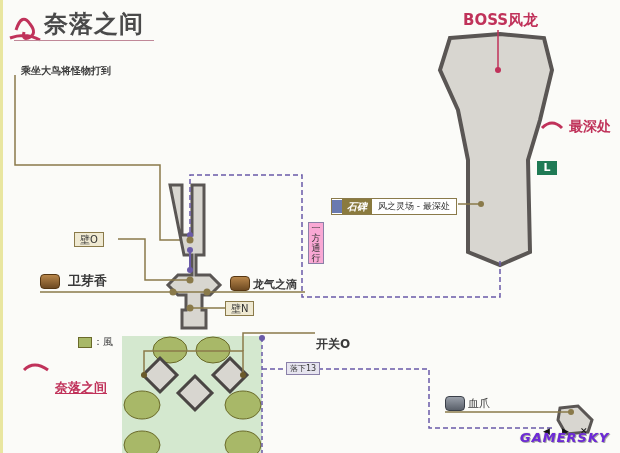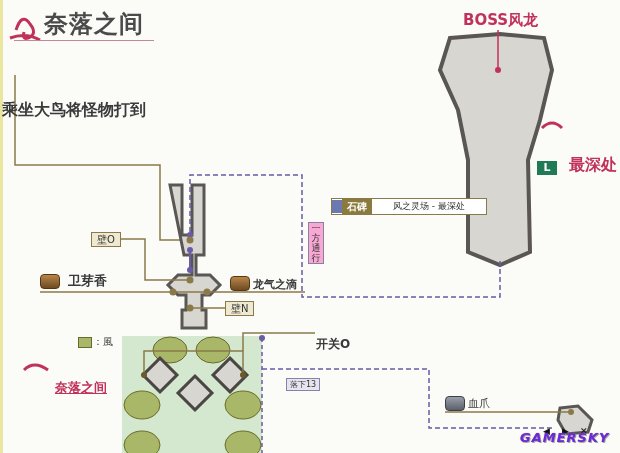--- a/index.html
+++ b/index.html
@@ -7,22 +7,22 @@
   .leftbar{position:absolute;left:0;top:0;width:3px;height:453px;background:#e9e6a0;}
   .title{position:absolute;left:44px;top:8px;font-size:24px;font-weight:bold;color:#4a4a4a;letter-spacing:1px;}
   .title-underline{position:absolute;left:14px;top:40px;width:140px;height:1px;background:#c08898;}
   .label{position:absolute;font-weight:bold;color:#3a3a3a;white-space:nowrap;}
   .red{color:#c0325a;}
   .tag{position:absolute;background:#efe9d2;border:1px solid #8a7a4a;font-size:10px;color:#333;padding:0 5px;line-height:13px;white-space:nowrap;}
   .vtag{position:absolute;background:#f9a8d4;border:1px solid #8a80a8;font-size:9px;color:#333;width:12px;text-align:center;line-height:10px;padding:0 1px;}
   .stag{position:absolute;background:#e6e4ef;border:1px solid #8a80a8;font-size:8px;color:#333;padding:0 3px;line-height:11px;white-space:nowrap;}
   .stele{position:absolute;left:331px;top:198px;height:15px;border:1px solid #8a7a4a;background:#fff;display:flex;align-items:center;font-size:9px;}
   .stele .icon{width:10px;height:13px;background:#6a7ab0;}
-  .stele .k{background:#8a7a3e;color:#fff;font-weight:bold;padding:0 5px;line-height:15px;font-size:10px;}
-  .stele .v{padding:0 21px;color:#333;}
+  .stele .k{background:#8a7a3e;color:#fff;font-weight:bold;padding:0 5px;line-height:15px;font-size:10px;font-style:italic;}
+  .stele .v{padding:0 6px;color:#333;}
   .lbadge{position:absolute;left:537px;top:161px;width:20px;height:14px;background:#1f7a55;color:#fff;font-weight:bold;font-size:11px;text-align:center;line-height:14px;}
   .chest{position:absolute;width:18px;height:13px;border-radius:4px;background:linear-gradient(#b8864a,#6e4a22);border:1px solid #553612;}
   .chest.grey{background:linear-gradient(#9aa0aa,#5a606a);border-color:#3a3f48;}
   .watermark{position:absolute;left:520px;top:430px;font-size:13px;font-weight:bold;font-style:italic;color:#6d28d9;letter-spacing:1px;text-shadow:0 0 1px #888,1px 1px 0 #aaa;}
   .ctrl{position:absolute;top:426px;font-size:9px;color:#111;}
   svg{position:absolute;left:0;top:0;}
 </style>
 </head>
 <body>
 
@@ -88,47 +88,47 @@
   <path d="M560 408 L578 406 L592 420 L588 432 L566 434 L558 420 Z" fill="#d8d6d0" stroke="#5a5654" stroke-width="3"></path>
   <line x1="445" y1="412" x2="571" y2="412" stroke="#8a7a4a" stroke-width="1.5"></line>
   <circle cx="571" cy="412" r="3" fill="#8a7a4a"></circle>
 
   <path d="M24 370 q10 -10 24 0" stroke="#c0325a" stroke-width="3" fill="none"></path>
 </svg>
 
 <div class="title">奈落之间</div>
 <div class="title-underline"></div>
 
-<div class="label" style="left:2px;top:64px;font-size:16px;margin-top:36px;">乘坐大鸟将怪物打到</div>
+<div class="label" style="left:21px;top:64px;font-size:10px;">乘坐大鸟将怪物打到</div>
 <div class="label red" style="left:463px;top:11px;font-size:15px;">BOSS风龙</div>
-<div class="label red" style="left:569px;top:118px;font-size:16px;margin-top:37px;">最深处</div>
+<div class="label red" style="left:569px;top:118px;font-size:14px;">最深处</div>
 <div class="lbadge">L</div>
 
 <div class="stele">
   <span class="icon"></span>
   <span class="k">石碑</span>
   <span class="v">风之灵场 - 最深处</span>
 </div>
 
 <div class="vtag" style="left:308px;top:222px;">一方通行</div>
-<div class="tag" style="left:91px;top:232px;">壁O</div>
+<div class="tag" style="left:74px;top:232px;">壁O</div>
 <div class="tag" style="left:225px;top:301px;">壁N</div>
 
 <span class="chest" style="left:40px;top:274px;"></span>
 <div class="label" style="left:68px;top:272px;font-size:13px;">卫芽香</div>
 <span class="chest" style="left:230px;top:276px;"></span>
 <div class="label" style="left:253px;top:277px;font-size:11px;">龙气之滴</div>
 
 <div class="label" style="left:316px;top:325px;font-size:12px;margin-top:11px;">开关O</div>
 
 <span style="position:absolute;left:78px;top:337px;width:12px;height:9px;background:#a8b868;border:1px solid #6a6a2a;"></span>
 <div class="label" style="left:93px;top:335px;font-size:10px;font-weight:normal;">：風</div>
 <div class="label red" style="left:55px;top:359px;font-size:13px;text-decoration:underline;margin-top:20px;">奈落之间</div>
 
-<div class="stag" style="left:286px;top:362px;margin-top:16px;">落下13</div>
+<div class="stag" style="left:286px;top:362px;">落下13</div>
 
 <span class="chest grey" style="left:445px;top:396px;"></span>
 <div class="label" style="left:468px;top:396px;font-size:11px;font-weight:normal;">血爪</div>
 
 <span class="ctrl" style="left:543px;">◀</span>
 <span class="ctrl" style="left:562px;">▶</span>
 <span class="ctrl" style="left:580px;font-weight:bold;">✕</span>
 <div class="watermark">GAMERSKY</div>
 
 </body></html>

